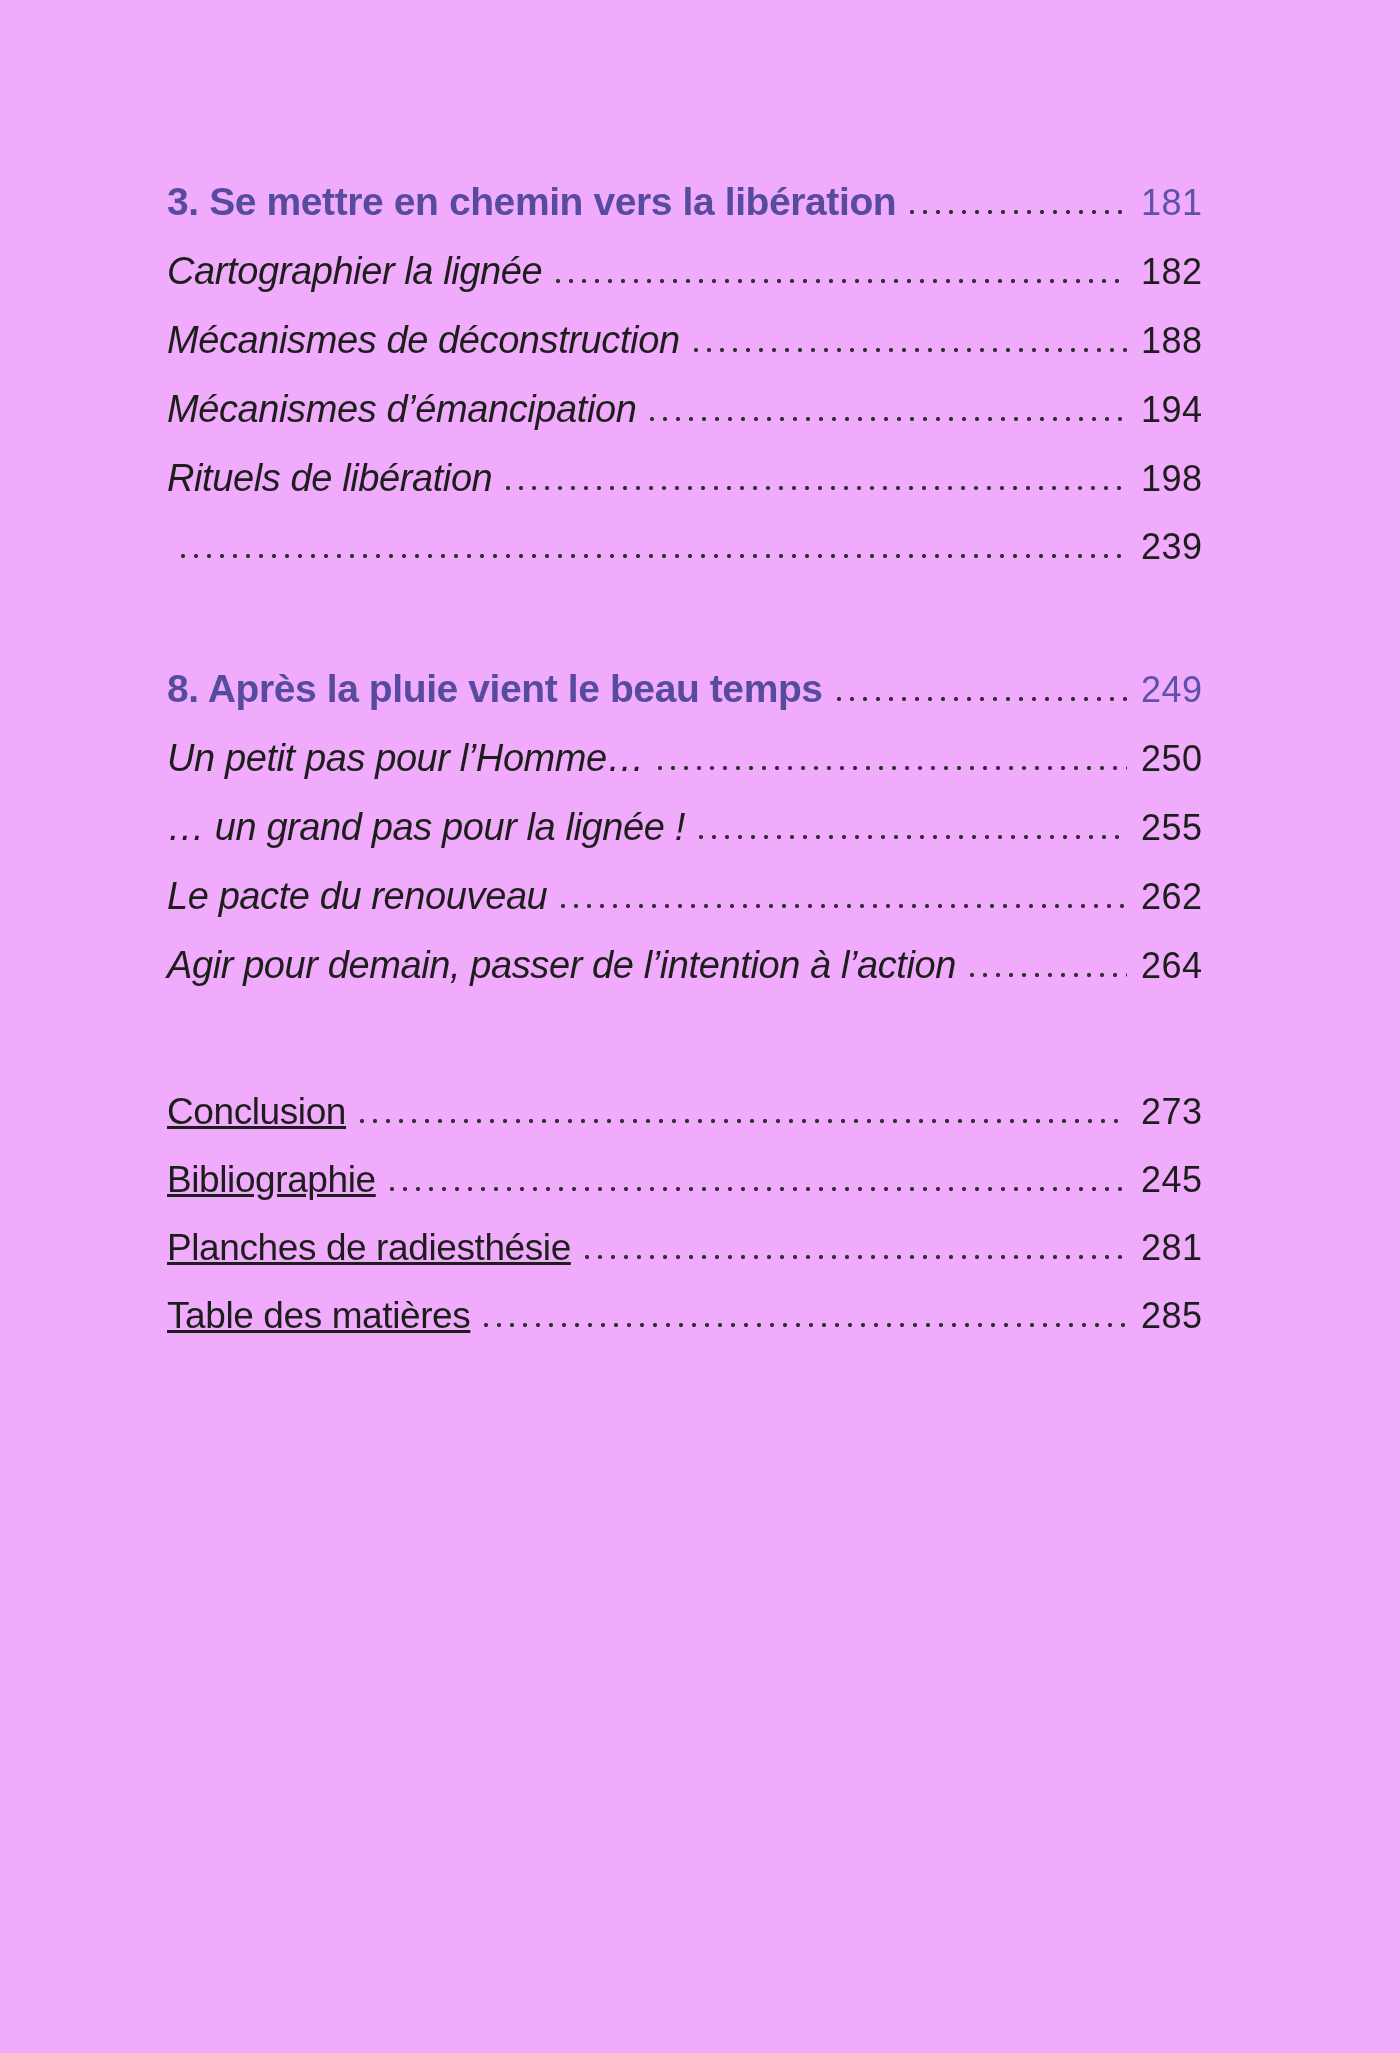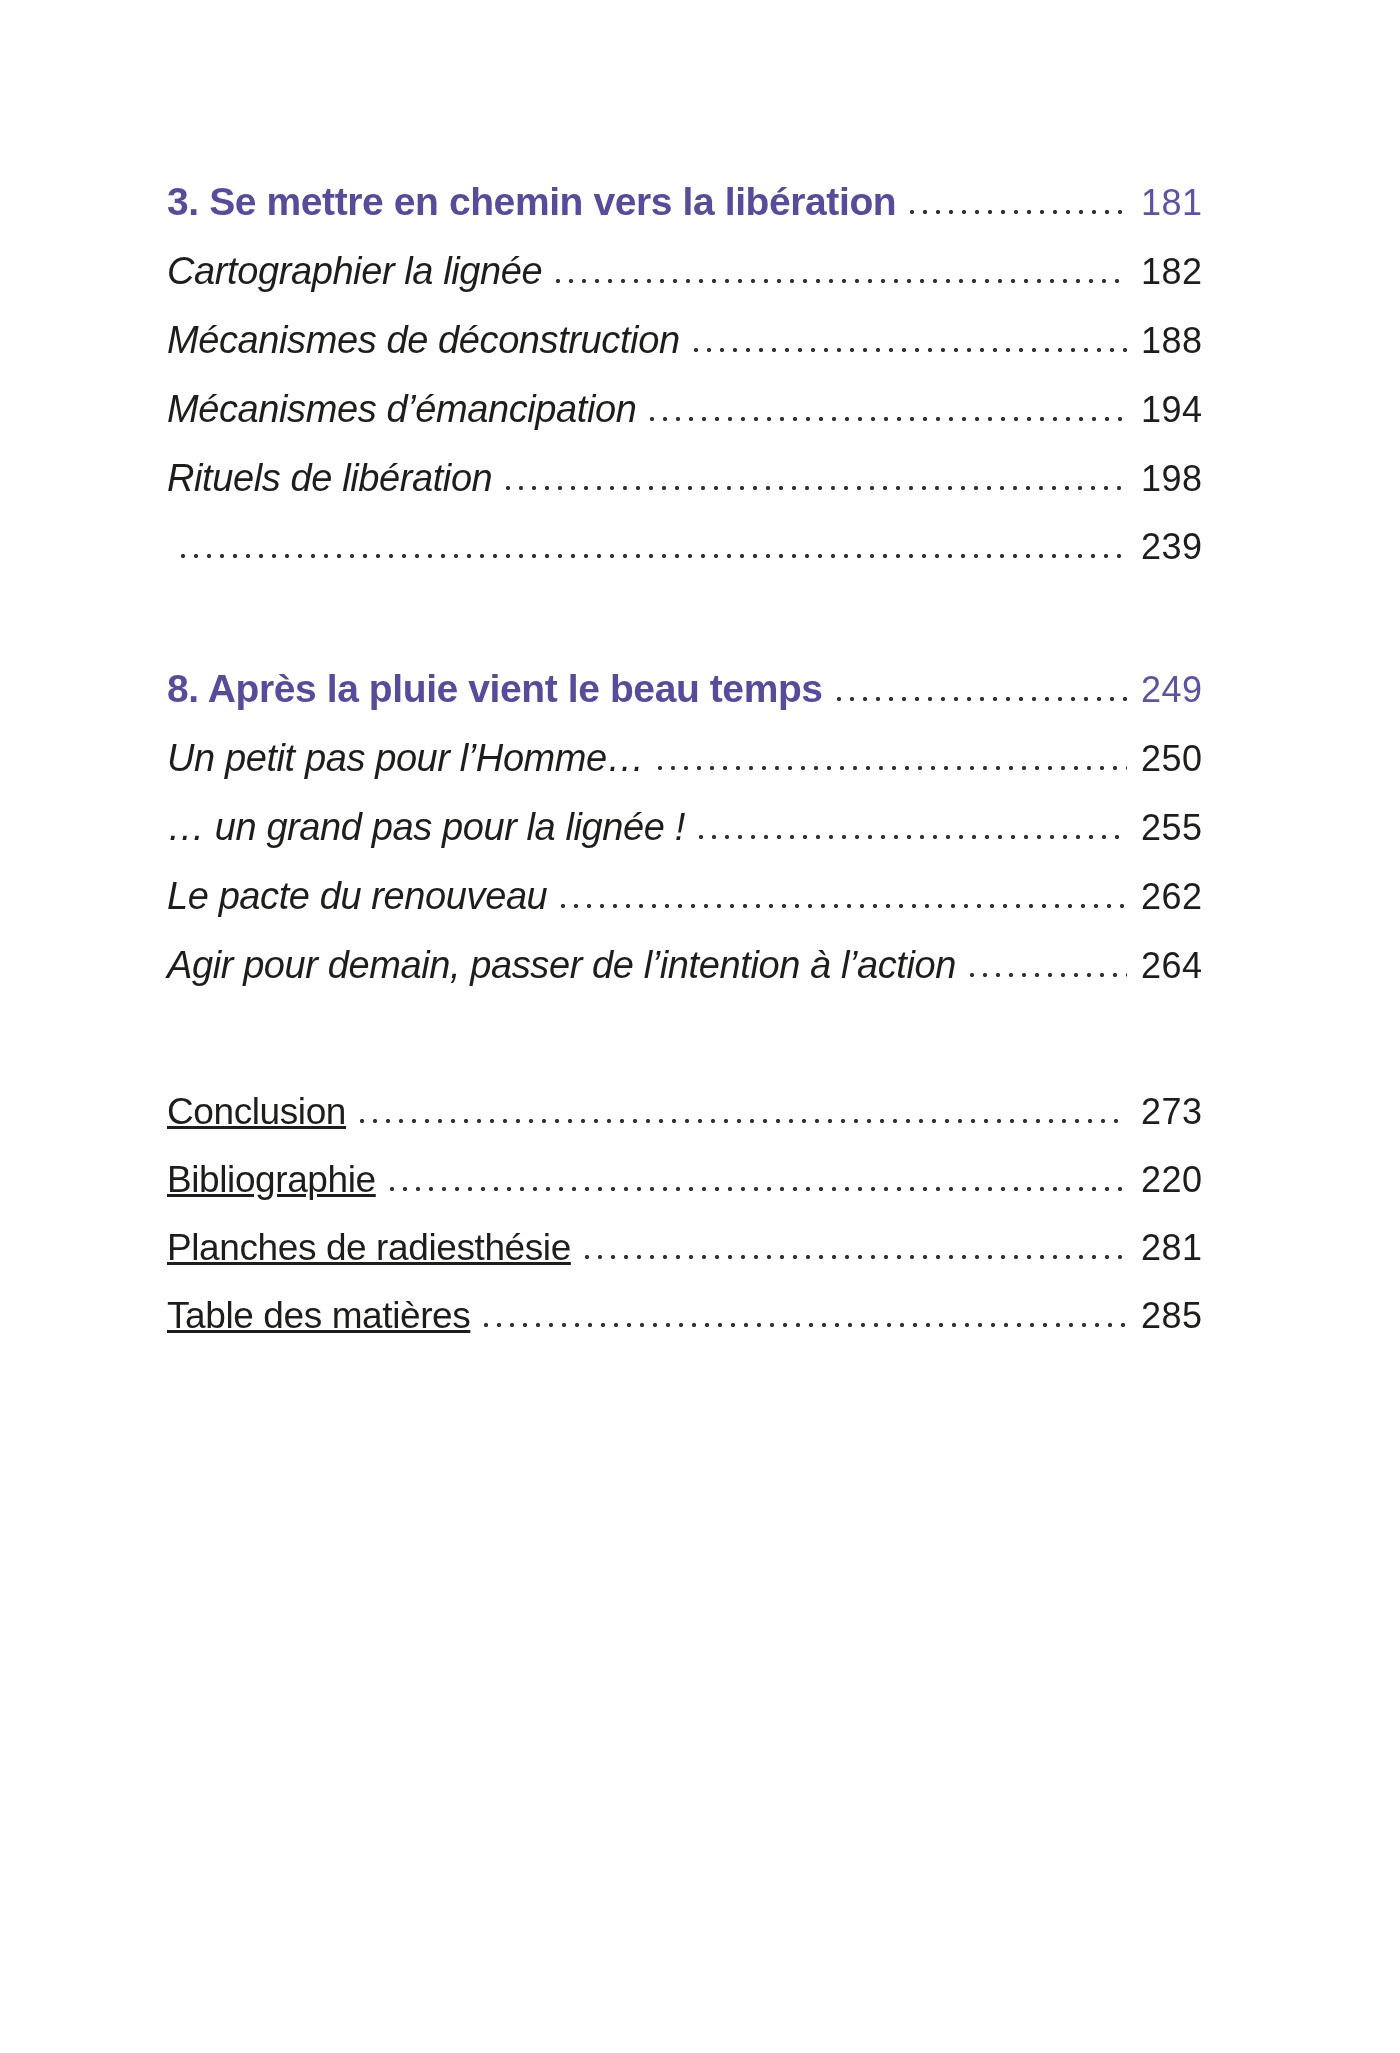--- a/index.html
+++ b/index.html
@@ -5,21 +5,21 @@
   html, body {
     margin: 0;
     padding: 0;
     background: #e9e9e9;
   }
   .page {
     position: relative;
     width: 1400px;
     height: 2053px;
     margin: 0 auto;
-    background: #ffffff;
+    background: #f0abfc;
     overflow: hidden;
     font-family: "Liberation Sans", "DejaVu Sans", sans-serif;
     color: #1d1d1b;
   }
   .toc {
     position: absolute;
     top: 168px;
     left: 167px;
     right: 187px;
   }
@@ -136,21 +136,21 @@
       </section>
       <section class="toc-section backmatter">
         <div class="row plain">
     <span class="title">Conclusion</span>
     <span class="leader"></span>
     <span class="num">273</span>
   </div>
         <div class="row plain">
     <span class="title">Bibliographie</span>
     <span class="leader"></span>
-    <span class="num">220</span>
+    <span class="num">245</span>
   </div>
         <div class="row plain">
     <span class="title">Planches de radiesthésie</span>
     <span class="leader"></span>
     <span class="num">281</span>
   </div>
         <div class="row plain">
     <span class="title">Table des matières</span>
     <span class="leader"></span>
     <span class="num">285</span>

